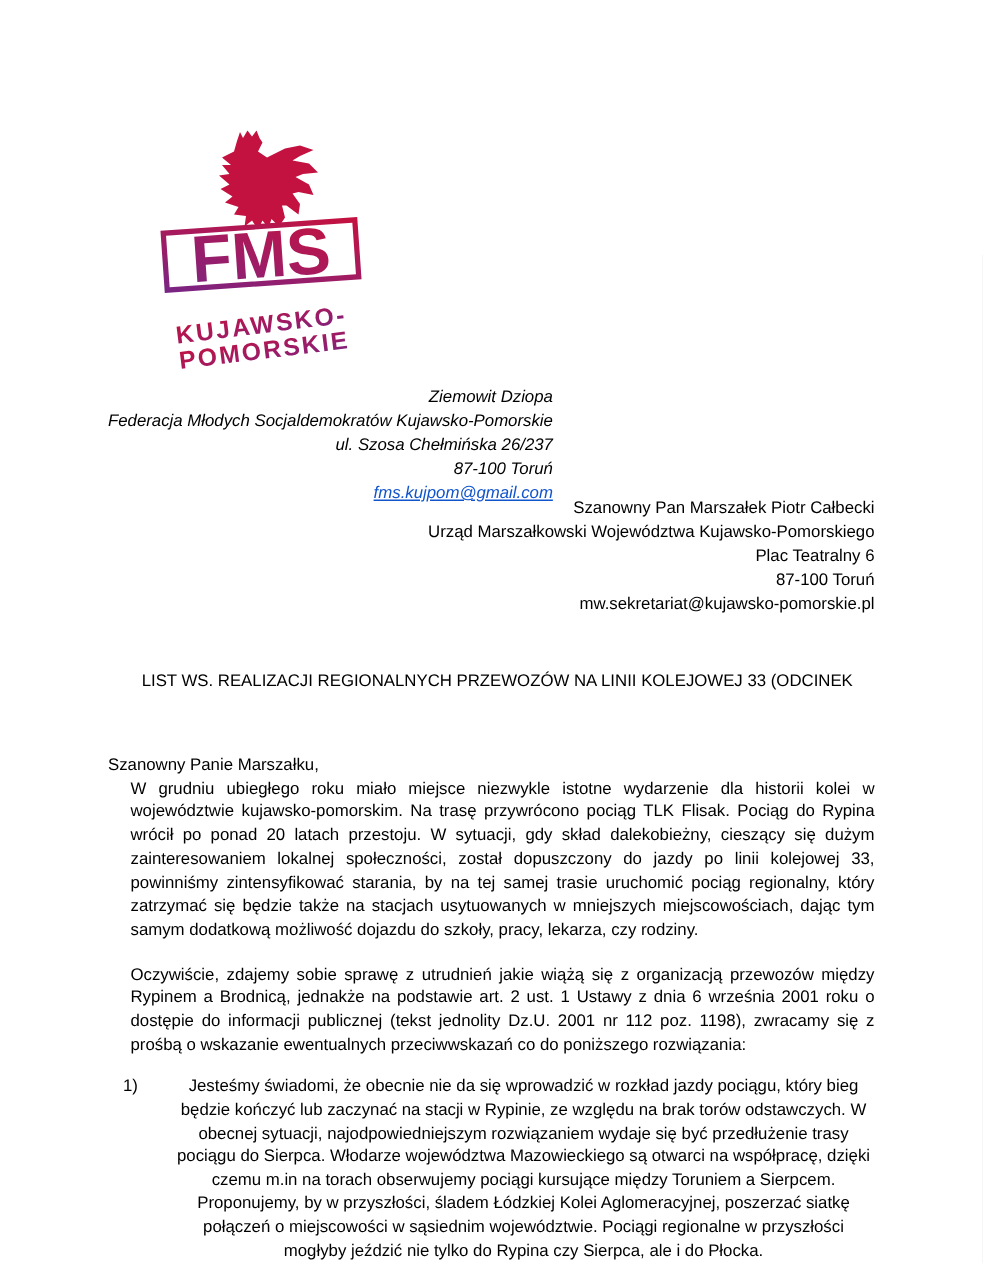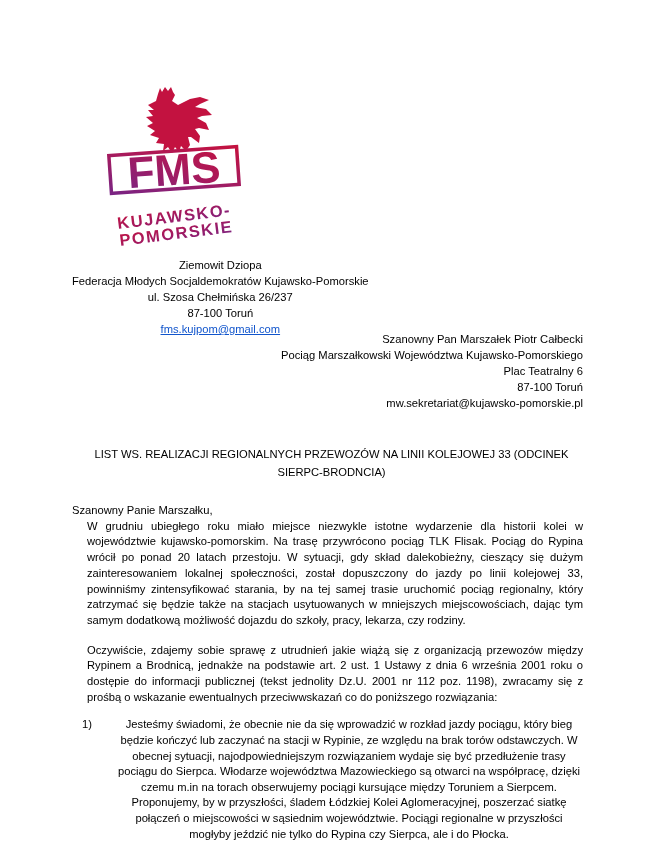--- a/index.html
+++ b/index.html
@@ -8,21 +8,21 @@
     position:relative;
     width:655px;height:842px;
     background:#ffffff;
     font-family:"Liberation Sans", sans-serif;
     color:#000;
     overflow:hidden;
     margin:0 auto;
   }
   .logo{position:absolute;left:96px;top:85px;width:170px;height:165px;}
   .block{position:absolute;font-size:11.2px;}
-  .sender{left:72px;top:257px;line-height:16px;text-align:center;}
+  .sender{left:72px;top:257px;line-height:16px;text-align:right;font-style:italic;}
   .sender a{color:#1155CC;text-decoration:underline;cursor:pointer;}
   .recipient{right:72px;top:331px;line-height:16px;text-align:right;}
   .subject{left:76px;top:446px;width:511px;text-align:center;line-height:17.5px;}
   .content{left:72px;top:503px;width:511px;line-height:15.7px;}
   .just{text-align:justify;margin-left:15px;}
   .para2{margin-top:14px;}
   .list{margin-top:12px;display:flex;line-height:15.6px;}
   .list .marker{width:33px;margin-left:10px;flex:0 0 auto;}
   .list .li-text{flex:1 1 auto;text-align:center;}
   svg text{font-family:"Liberation Sans", sans-serif;font-weight:bold;}
@@ -80,29 +80,28 @@
   <div class="block sender">
     <div>Ziemowit Dziopa</div>
     <div>Federacja Młodych Socjaldemokratów Kujawsko-Pomorskie</div>
     <div>ul. Szosa Chełmińska 26/237</div>
     <div>87-100 Toruń</div>
     <div><a>fms.kujpom@gmail.com</a></div>
   </div>
 
   <div class="block recipient">
     <div>Szanowny Pan Marszałek Piotr Całbecki</div>
-    <div>Pociąg Marszałkowski Województwa Kujawsko-Pomorskiego</div>
+    <div>Urząd Marszałkowski Województwa Kujawsko-Pomorskiego</div>
     <div>Plac Teatralny 6</div>
     <div>87-100 Toruń</div>
     <div>mw.sekretariat@kujawsko-pomorskie.pl</div>
   </div>
 
   <div class="block subject">
     <div>LIST WS. REALIZACJI REGIONALNYCH PRZEWOZÓW NA LINII KOLEJOWEJ 33 (ODCINEK</div>
-    <div>SIERPC-BRODNCIA)</div>
   </div>
 
   <div class="block content">
     <div>Szanowny Panie Marszałku,</div>
     <div class="just">W grudniu ubiegłego roku miało miejsce niezwykle istotne wydarzenie dla historii kolei w województwie kujawsko-pomorskim. Na trasę przywrócono pociąg TLK Flisak. Pociąg do Rypina wrócił po ponad 20 latach przestoju. W sytuacji, gdy skład dalekobieżny, cieszący się dużym zainteresowaniem lokalnej społeczności, został dopuszczony do jazdy po linii kolejowej 33, powinniśmy zintensyfikować starania, by na tej samej trasie uruchomić pociąg regionalny, który zatrzymać się będzie także na stacjach usytuowanych w mniejszych miejscowościach, dając tym samym dodatkową możliwość dojazdu do szkoły, pracy, lekarza, czy rodziny.</div>
     <div class="just para2">Oczywiście, zdajemy sobie sprawę z utrudnień jakie wiążą się z organizacją przewozów między Rypinem a Brodnicą, jednakże na podstawie art. 2 ust. 1 Ustawy z dnia 6 września 2001 roku o dostępie do informacji publicznej (tekst jednolity Dz.U. 2001 nr 112 poz. 1198), zwracamy się z prośbą o wskazanie ewentualnych przeciwwskazań co do poniższego rozwiązania:</div>
     <div class="list">
       <div class="marker">1)</div>
       <div class="li-text">Jesteśmy świadomi, że obecnie nie da się wprowadzić w rozkład jazdy pociągu, który bieg będzie kończyć lub zaczynać na stacji w Rypinie, ze względu na brak torów odstawczych. W obecnej sytuacji, najodpowiedniejszym rozwiązaniem wydaje się być przedłużenie trasy pociągu do Sierpca. Włodarze województwa Mazowieckiego są otwarci na współpracę, dzięki czemu m.in na torach obserwujemy pociągi kursujące między Toruniem a Sierpcem. Proponujemy, by w przyszłości, śladem Łódzkiej Kolei Aglomeracyjnej, poszerzać siatkę połączeń o miejscowości w sąsiednim województwie. Pociągi regionalne w przyszłości mogłyby jeździć nie tylko do Rypina czy Sierpca, ale i do Płocka.</div>
     </div>

